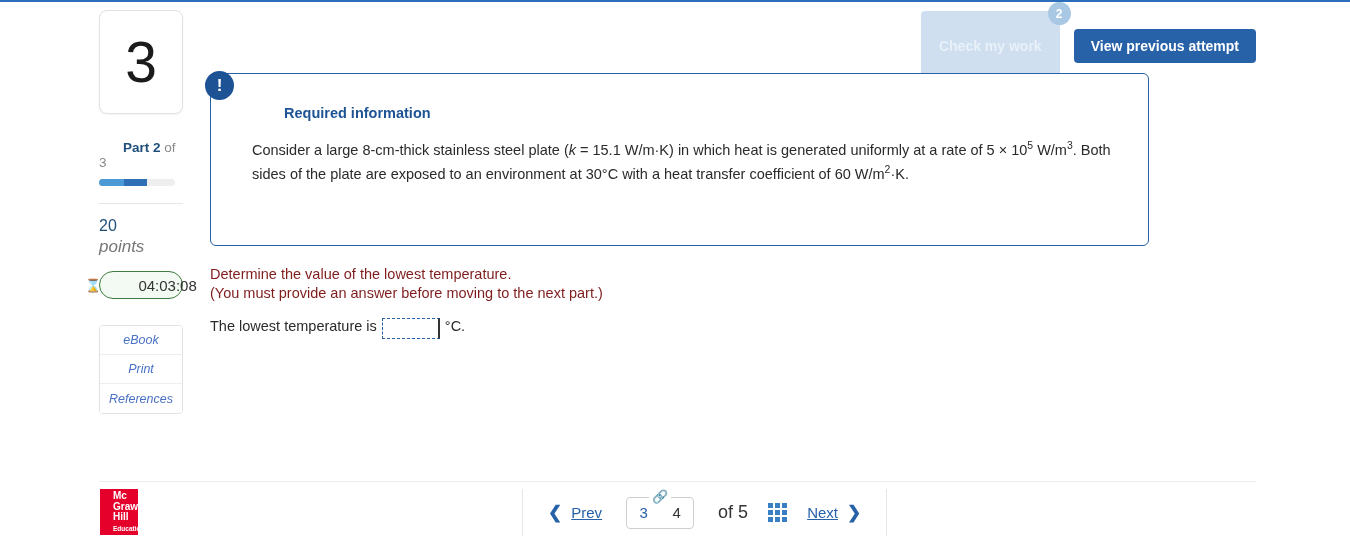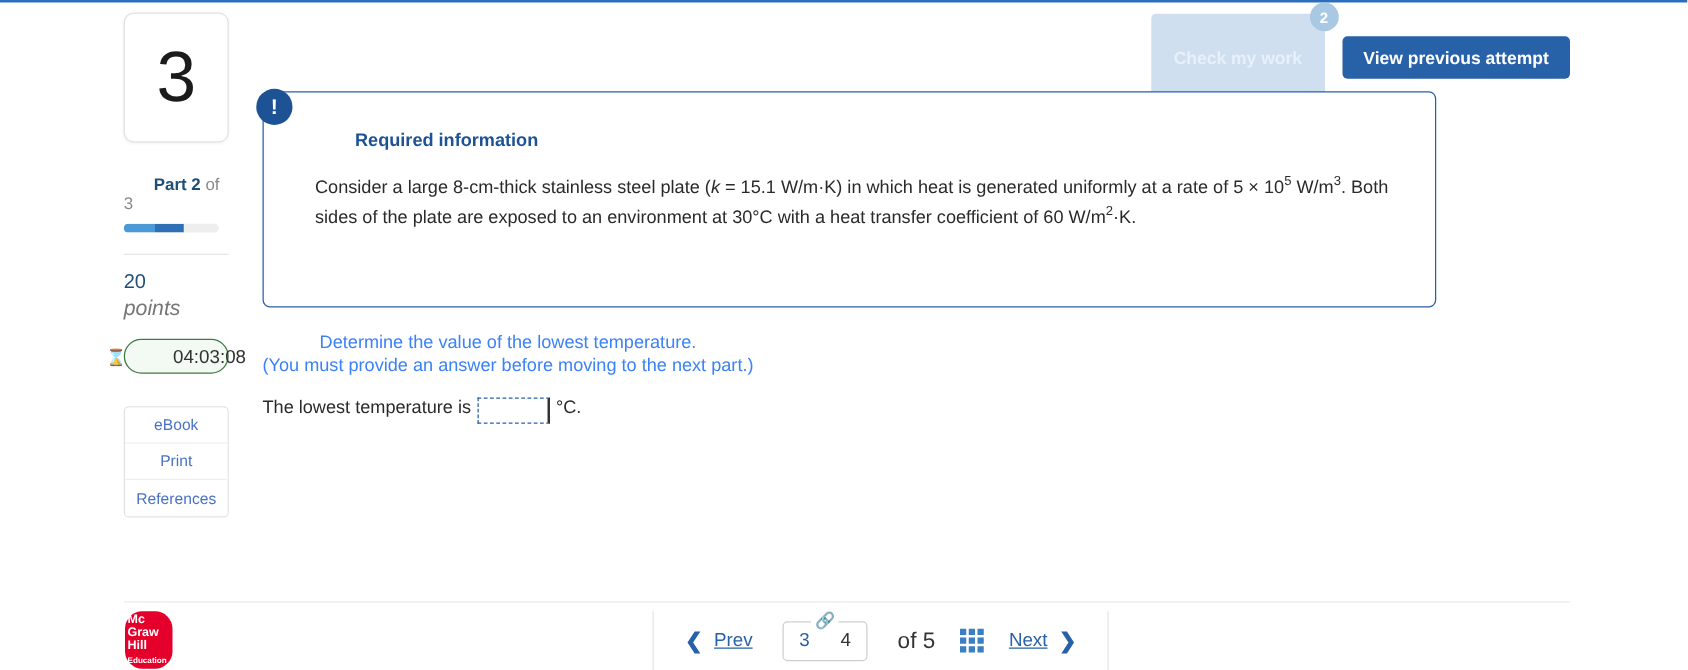--- a/index.html
+++ b/index.html
@@ -101,21 +101,21 @@
   .timer-text { font-size: 15px; color: #333333; margin-left: 32px; }
   .tool-stack {
     margin-top: 26px;
     width: 84px;
     border: 1px solid #e2e2e2; border-radius: 4px;
     background: #ffffff; overflow: hidden;
   }
   .tool-btn {
     height: 29px; display: flex; align-items: center; justify-content: center;
     font-size: 12.5px; color: #4a72c4; cursor: pointer;
-    border-bottom: 1px solid #eeeeee; background: #ffffff;
+    border-bottom: 1px solid #eeeeee; background: #ffffff; font-style: italic;
   }
   .tool-btn:last-child { border-bottom: none; }
 
   
   .info-box {
     position: absolute; left: 210px; top: 73px;
     width: 939px; height: 173px;
     border: 1.4px solid #2761a8; border-radius: 6px;
     background: #ffffff;
   }
@@ -134,21 +134,21 @@
     position: absolute; left: 252px; top: 138px;
     width: 860px;
     font-size: 14.5px; color: #2a2a2a; line-height: 24px;
   }
   .info-body i { font-style: italic; }
   sup { font-size: 0.72em; vertical-align: super; line-height: 0; }
 
   
   .prompt {
     position: absolute; left: 210px; top: 265px;
-    font-size: 14.5px; color: #3b82f6; line-height: 19px; text-align: center;
+    font-size: 14.5px; color: #7f1d1d; line-height: 19px;
   }
   .answer-row {
     position: absolute; left: 210px; top: 318px;
     display: flex; align-items: flex-start;
     font-size: 14.5px; color: #2a2a2a;
   }
   .answer-input {
     width: 58px; height: 21px;
     margin: 0 5px;
     border: 1px dashed #2761a8;
@@ -162,21 +162,21 @@
   
   .footer-rule {
     position: absolute; left: 99px; top: 481px;
     width: 1157px; height: 1px; background: #ececec;
   }
   .logo {
     position: absolute; left: 100px; top: 489px;
     width: 38px; height: 46px;
     background: #e4002b;
     display: flex; flex-direction: column;
-    justify-content: center; padding-left: 2px; border-radius: 14px;
+    justify-content: center; padding-left: 13px;
   }
   .logo div {
     color: #ffffff; font-weight: bold; font-size: 10px;
     line-height: 10.5px; font-family: "Liberation Sans", sans-serif;
   }
   .logo div.edu {
     font-size: 6.5px; line-height: 9px; margin-top: 1px;
   }
   .pager {
     position: absolute; left: 522px; top: 489px;

